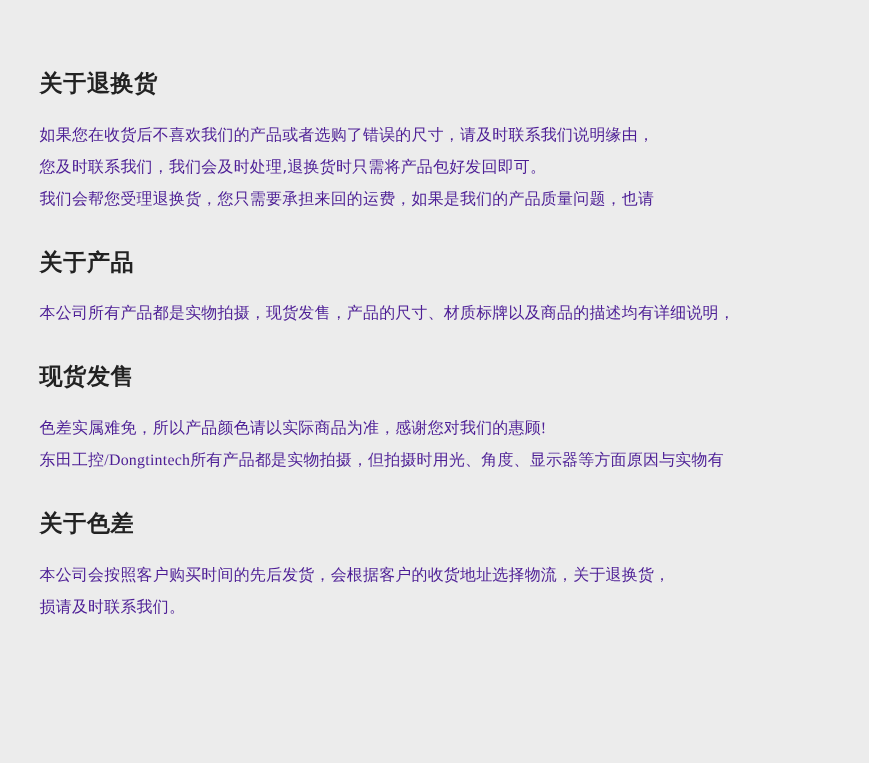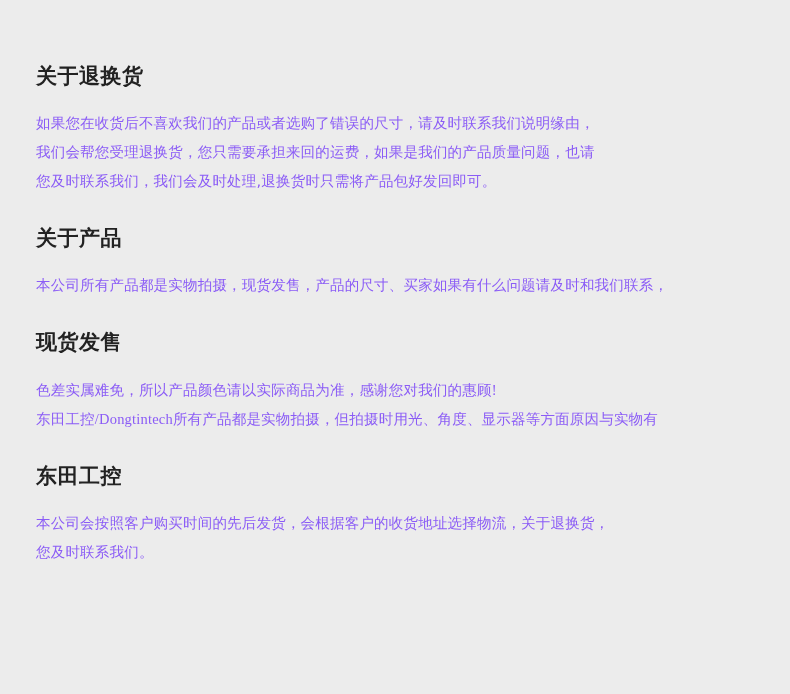--- a/index.html
+++ b/index.html
@@ -32,59 +32,59 @@
     font-size: 21px;
     font-weight: bold;
     color: #222222;
     letter-spacing: 0.5px;
     margin: 0 0 20px 0;
     line-height: 1.2;
   }
   .section-body {
     font-size: 14.5px;
     line-height: 2.0;
-    color: #8b5cf6;
+    color: #4c1d95;
     margin: 0;
     letter-spacing: 0.2px;
     max-width: 740px;
   }
   .section-body p {
     margin: 0;
   }
 </style>
 </head>
 <body>
 
 <div class="page">
 
   <div class="section">
     <h2 class="section-title">关于退换货</h2>
     <div class="section-body">
       <p>如果您在收货后不喜欢我们的产品或者选购了错误的尺寸，请及时联系我们说明缘由，</p>
+      <p>您及时联系我们，我们会及时处理,退换货时只需将产品包好发回即可。</p>
       <p>我们会帮您受理退换货，您只需要承担来回的运费，如果是我们的产品质量问题，也请</p>
-      <p>您及时联系我们，我们会及时处理,退换货时只需将产品包好发回即可。</p>
     </div>
   </div>
 
   <div class="section">
     <h2 class="section-title">关于产品</h2>
     <div class="section-body">
-      <p>本公司所有产品都是实物拍摄，现货发售，产品的尺寸、买家如果有什么问题请及时和我们联系，</p>
+      <p>本公司所有产品都是实物拍摄，现货发售，产品的尺寸、材质标牌以及商品的描述均有详细说明，</p>
     </div>
   </div>
 
   <div class="section">
     <h2 class="section-title">现货发售</h2>
     <div class="section-body">
       <p>色差实属难免，所以产品颜色请以实际商品为准，感谢您对我们的惠顾!</p>
       <p>东田工控/Dongtintech所有产品都是实物拍摄，但拍摄时用光、角度、显示器等方面原因与实物有</p>
     </div>
   </div>
 
   <div class="section">
-    <h2 class="section-title">东田工控</h2>
+    <h2 class="section-title">关于色差</h2>
     <div class="section-body">
       <p>本公司会按照客户购买时间的先后发货，会根据客户的收货地址选择物流，关于退换货，</p>
-      <p>您及时联系我们。</p>
+      <p>损请及时联系我们。</p>
     </div>
   </div>
 
 </div>
 
 </body></html>

